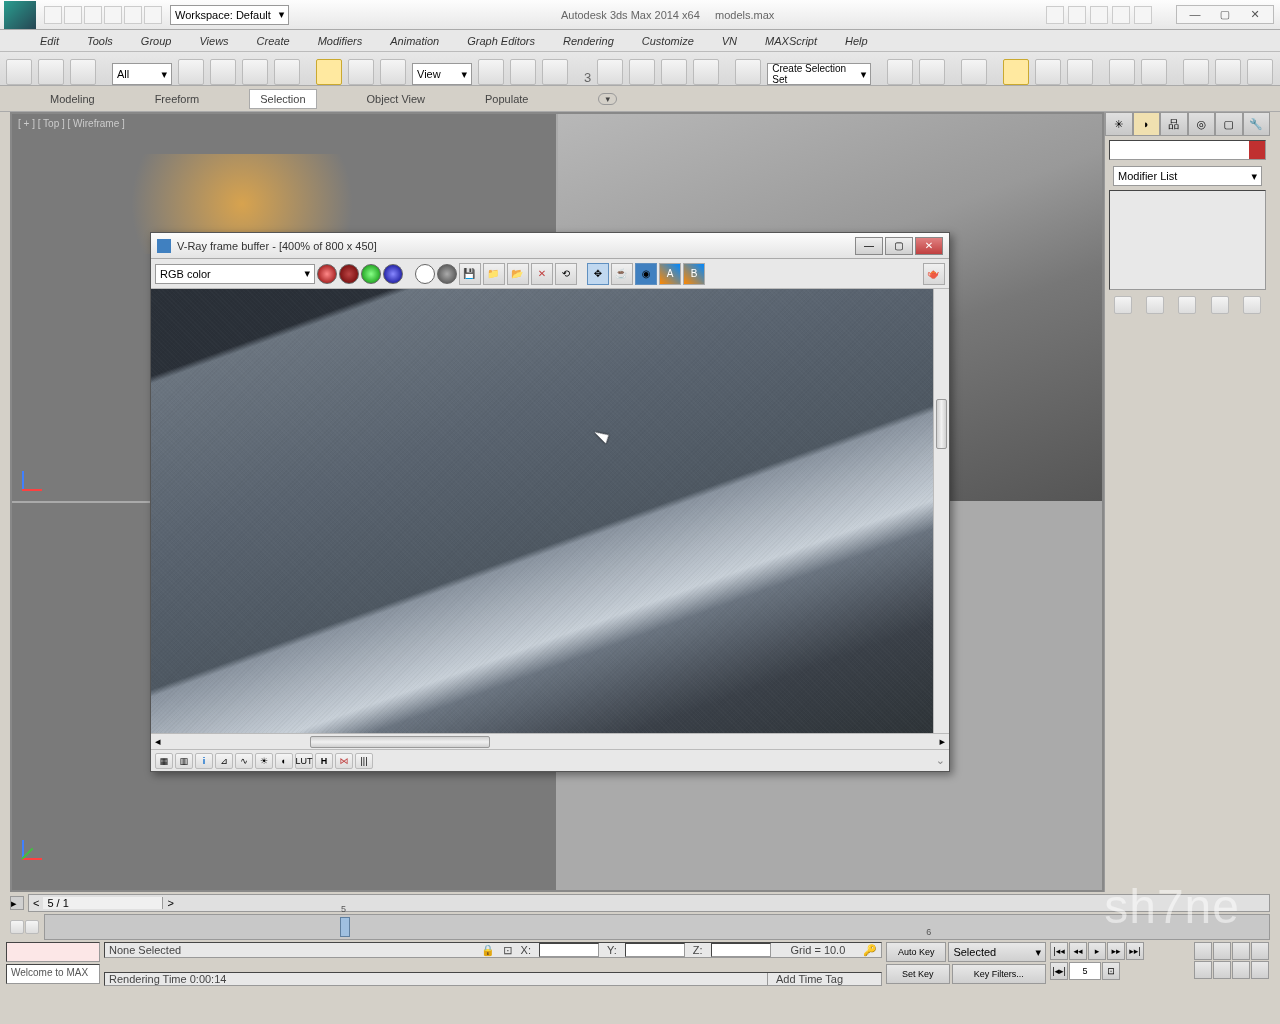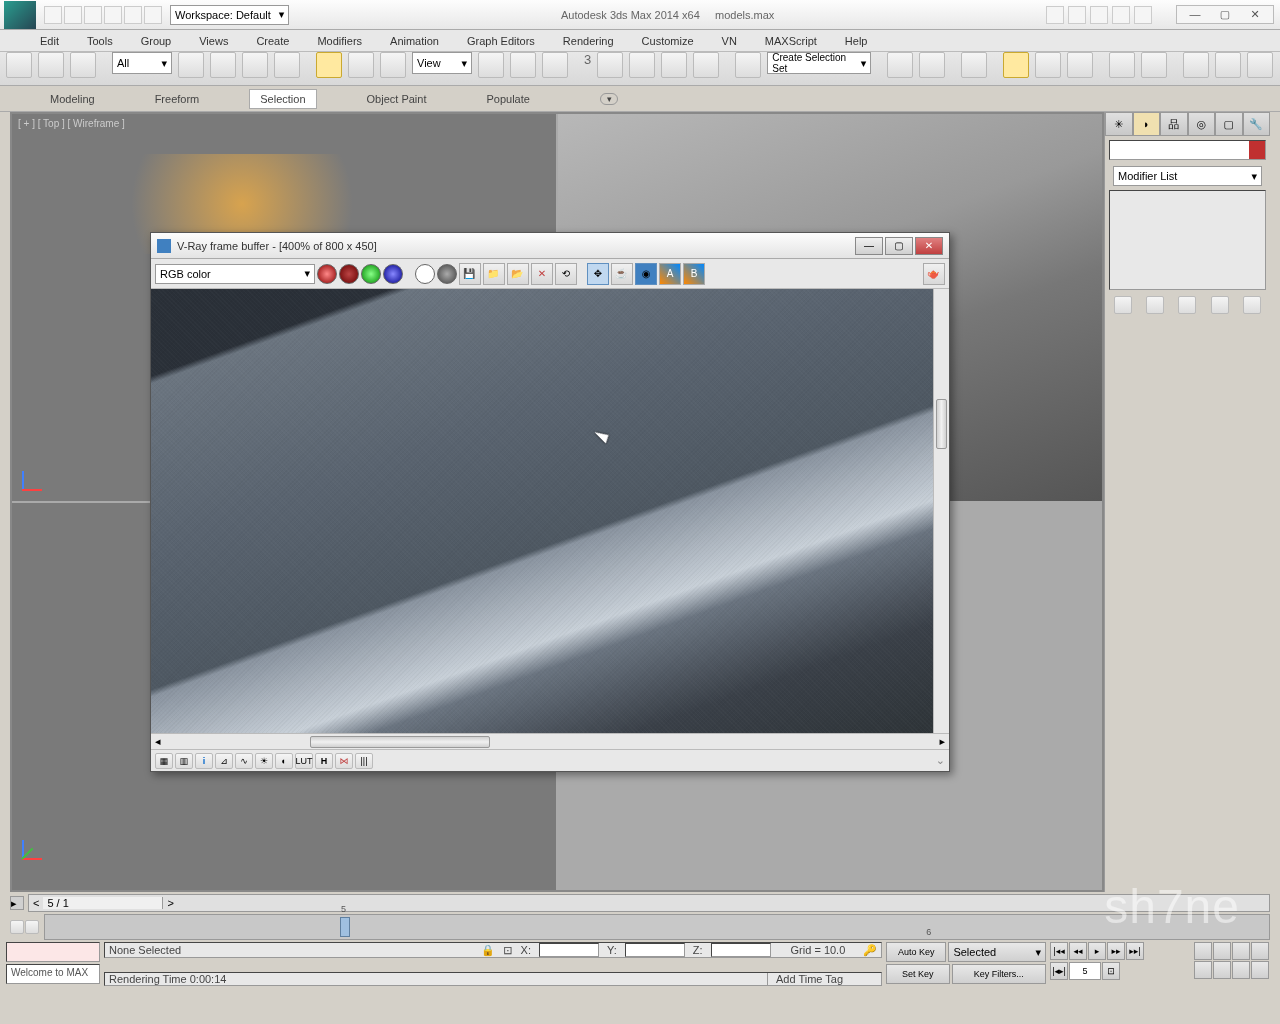--- a/index.html
+++ b/index.html
@@ -11,24 +11,24 @@
 .qat { display: flex; gap: 2px; padding: 0 4px; }
 .qat-btn { width: 18px; height: 18px; background: #f5f5f5; border: 1px solid #ccc; }
 .workspace-dd { display: flex; align-items: center; border: 1px solid #999; background: #fff; height: 20px; padding: 0 4px; margin-left: 4px; }
 .title-center { flex: 1; text-align: center; color: #666; }
 .title-right { display: flex; gap: 4px; padding-right: 6px; align-items: center;}
 .win-btns { display: flex; gap: 10px; margin-left: 20px; border: 1px solid #bbb; padding: 2px 8px; background: #f5f5f5;}
 .win-btns span { width: 20px; text-align:center; color:#555;}
 
 
 .menubar { height: 22px; background: #e8e8e8; display: flex; align-items: center; padding: 0 40px; gap: 28px; border-bottom: 1px solid #bbb; }
-.menubar span { color: #333; }
-
-
-.maintoolbar { height: 34px; background: linear-gradient(to bottom, #e8e8e8, #d8d8d8); display: flex; align-items: flex-start; padding: 0 6px; gap: 6px; border-bottom: 1px solid #aaa; }
+.menubar span { color: #333; font-style: italic; }
+
+
+.maintoolbar { height: 34px; background: linear-gradient(to bottom, #e8e8e8, #d8d8d8); display: flex; align-items: flex-end; padding: 0 6px; gap: 6px; border-bottom: 1px solid #aaa; }
 .tb-btn { width: 26px; height: 26px; background: linear-gradient(to bottom,#f5f5f5,#ddd); border: 1px solid #bbb; border-radius: 2px; }
 .tb-btn.active { background: #ffe9a0; border-color: #caa930; }
 .tb-sep { width: 4px; }
 .tb-dd { height: 22px; border: 1px solid #999; background: #fff; padding: 0 4px; display: flex; align-items: center; }
 
 
 .ribbon { height: 26px; background: #d4d0c8; display: flex; align-items: center; padding-left: 40px; gap: 40px; border-bottom: 1px solid #aaa; }
 .ribbon span { color: #444; padding: 3px 10px; }
 .ribbon .active { background: #fff; border: 1px solid #aaa; }
 
@@ -205,21 +205,21 @@
   <div class="tb-sep"></div>
   <div class="tb-btn"></div>
   <div class="tb-btn"></div>
   <div class="tb-btn"></div>
 </div>
 
 <div class="ribbon">
   <span>Modeling</span>
   <span>Freeform</span>
   <span class="active">Selection</span>
-  <span>Object Paint</span>
+  <span>Object View</span>
   <span>Populate</span>
   <span style="margin-left:20px;border:1px solid #999;border-radius:6px;padding:0 6px;font-size:9px;">▾</span>
 </div>
 
 <div class="vp-area">
   <div class="vp-grid">
     <div class="viewport">
       <div class="vp-label">[ + ] [ Top ] [ Wireframe ]</div>
       <div class="wire-blob" style="left:80px;top:40px;width:300px;height:100px;"></div>
       <div class="vp-axis">

